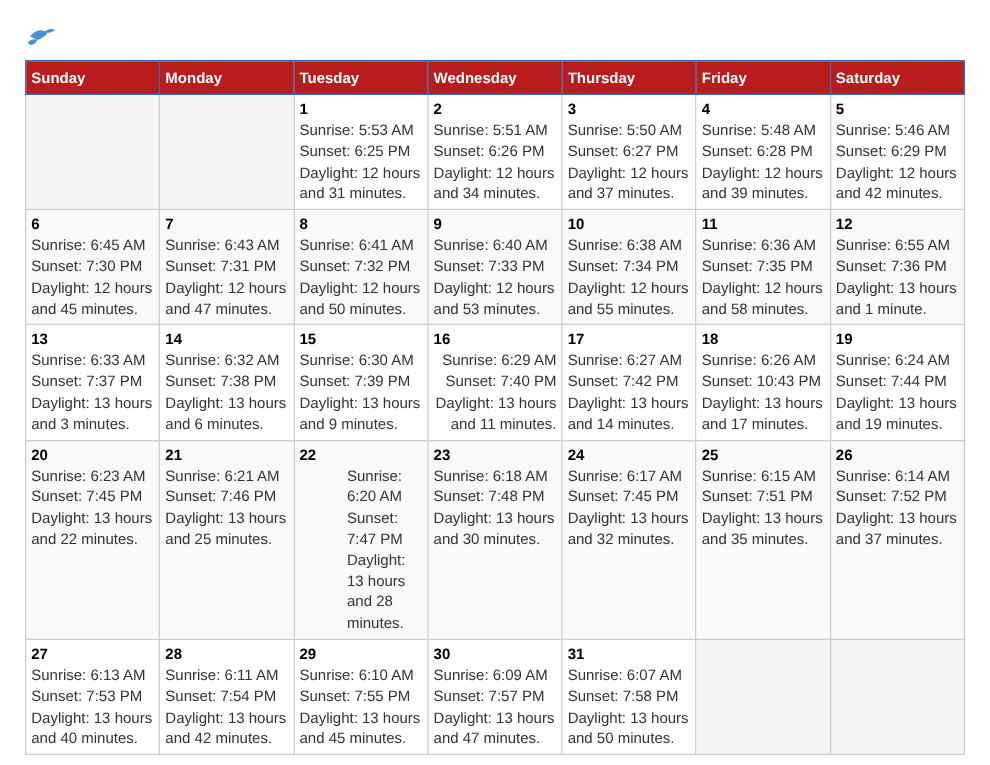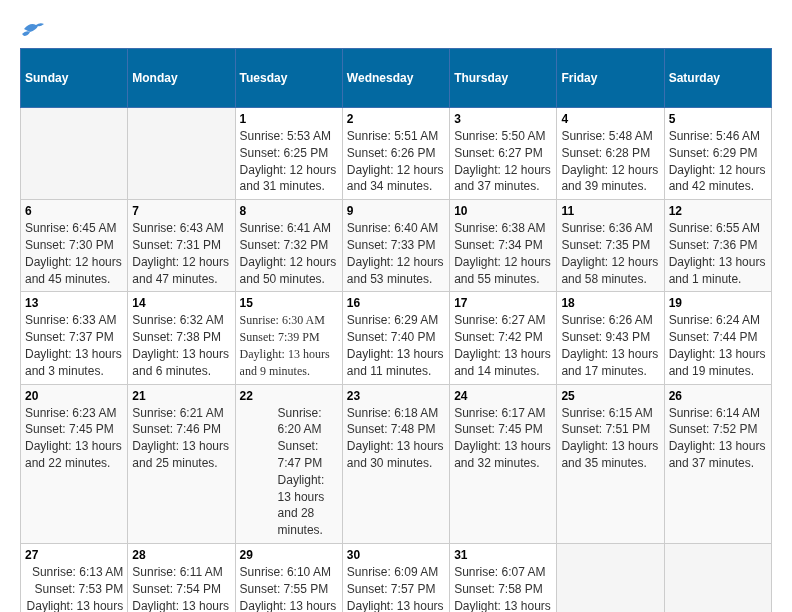--- a/index.html
+++ b/index.html
@@ -33,23 +33,23 @@
       font-size: 16px;
       color: #333;
       font-weight: bold;
     }
     .calendar {
       width: 100%;
       border-collapse: collapse;
       font-size: 11px;
     }
     .calendar th {
-      background-color: #0369a1;
+      background-color: #b91c1c;
       color: white;
-      padding: 22px 4px;
+      padding: 6px 4px;
       text-align: left;
       font-size: 12px;
       border: 1px solid #3a6eaf;
     }
     .calendar td {
       border: 1px solid #ccc;
       padding: 4px;
       vertical-align: top;
       width: 107px;
       height: 80px;
@@ -223,43 +223,43 @@
         </td>
         <td>
           <span class="day-number">14</span>
           <div class="day-info" style="white-space: pre-line;">Sunrise: 6:32 AM
 Sunset: 7:38 PM
 Daylight: 13 hours
 and 6 minutes.</div>
         </td>
         <td>
           <span class="day-number">15</span>
-          <div class="day-info" style="white-space: pre-line; font-family: Liberation Serif, serif;">Sunrise: 6:30 AM
+          <div class="day-info" style="white-space: pre-line;">Sunrise: 6:30 AM
 Sunset: 7:39 PM
 Daylight: 13 hours
 and 9 minutes.</div>
         </td>
         <td>
           <span class="day-number">16</span>
-          <div class="day-info" style="white-space: pre-line;">Sunrise: 6:29 AM
+          <div class="day-info" style="white-space: pre-line; text-align: right;">Sunrise: 6:29 AM
 Sunset: 7:40 PM
 Daylight: 13 hours
 and 11 minutes.</div>
         </td>
         <td>
           <span class="day-number">17</span>
           <div class="day-info" style="white-space: pre-line;">Sunrise: 6:27 AM
 Sunset: 7:42 PM
 Daylight: 13 hours
 and 14 minutes.</div>
         </td>
         <td>
           <span class="day-number">18</span>
           <div class="day-info" style="white-space: pre-line;">Sunrise: 6:26 AM
-Sunset: 9:43 PM
+Sunset: 10:43 PM
 Daylight: 13 hours
 and 17 minutes.</div>
         </td>
         <td>
           <span class="day-number">19</span>
           <div class="day-info" style="white-space: pre-line;">Sunrise: 6:24 AM
 Sunset: 7:44 PM
 Daylight: 13 hours
 and 19 minutes.</div>
         </td>
@@ -311,21 +311,21 @@
           <span class="day-number">26</span>
           <div class="day-info" style="white-space: pre-line;">Sunrise: 6:14 AM
 Sunset: 7:52 PM
 Daylight: 13 hours
 and 37 minutes.</div>
         </td>
       </tr>
       <tr>
         <td>
           <span class="day-number">27</span>
-          <div class="day-info" style="white-space: pre-line; text-align: right;">Sunrise: 6:13 AM
+          <div class="day-info" style="white-space: pre-line;">Sunrise: 6:13 AM
 Sunset: 7:53 PM
 Daylight: 13 hours
 and 40 minutes.</div>
         </td>
         <td>
           <span class="day-number">28</span>
           <div class="day-info" style="white-space: pre-line;">Sunrise: 6:11 AM
 Sunset: 7:54 PM
 Daylight: 13 hours
 and 42 minutes.</div>

